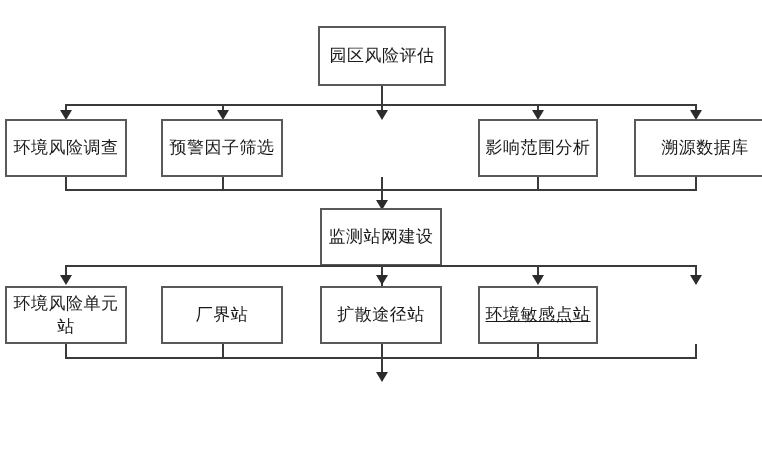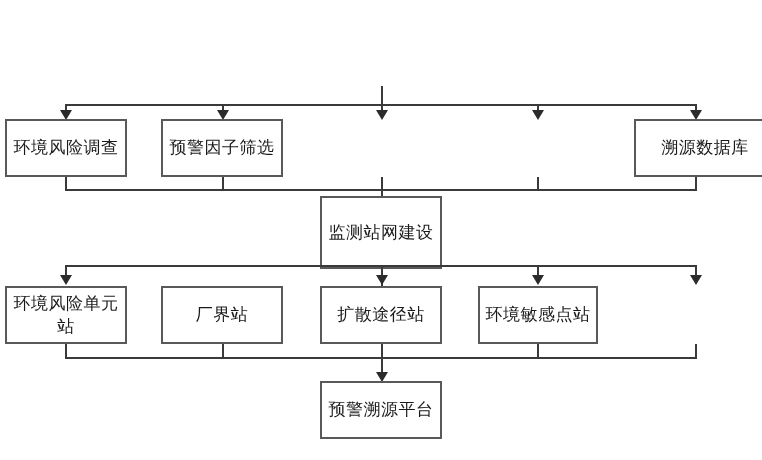--- a/index.html
+++ b/index.html
@@ -51,20 +51,23 @@
     border-left: 6px solid transparent;
     border-right: 6px solid transparent;
     border-top: 10px solid #2b2b2b;
   }
 </style>
 </head>
 <body>
 
 <div id="canvas">
 
+  <div class="node" style="left:318px; top:26px; width:128px; height:60px;">
+    <span class="label">园区风险评估</span>
+  </div>
 
   <div class="conn vline" style="left:381px; top:86px; height:18px;"></div>
 
   <div class="conn hline" style="left:66px; top:104px; width:630px;"></div>
 
   <div class="conn vline" style="left:65px; top:104px; height:8px;"></div>
   <div class="arrow" style="left:60px; top:110px;"></div>
 
   <div class="conn vline" style="left:222px; top:104px; height:8px;"></div>
   <div class="arrow" style="left:217px; top:110px;"></div>
@@ -77,34 +80,37 @@
 
   <div class="conn vline" style="left:695px; top:104px; height:8px;"></div>
   <div class="arrow" style="left:690px; top:110px;"></div>
 
   <div class="node" style="left:5px; top:119px; width:122px; height:58px;">
     <span class="label">环境风险调查</span>
   </div>
   <div class="node" style="left:161px; top:119px; width:122px; height:58px;">
     <span class="label">预警因子筛选</span>
   </div>
+  <div class="node" style="left:478px; top:119px; width:120px; height:58px;">
+    <span class="label">影响范围分析</span>
+  </div>
   <div class="node" style="left:634px; top:119px; width:142px; height:58px;text-align:center;">
     <span class="label">溯源数据库</span>
   </div>
 
   <div class="conn vline" style="left:65px; top:177px; height:13px;"></div>
   <div class="conn vline" style="left:222px; top:177px; height:13px;"></div>
   <div class="conn vline" style="left:381px; top:177px; height:13px;"></div>
   <div class="conn vline" style="left:537px; top:177px; height:13px;"></div>
   <div class="conn vline" style="left:695px; top:177px; height:13px;"></div>
   <div class="conn hline" style="left:65px; top:189px; width:632px;"></div>
   <div class="conn vline" style="left:381px; top:189px; height:15px;"></div>
   <div class="arrow" style="left:376px; top:200px;"></div>
 
-  <div class="node" style="left:320px; top:196px; width:122px; height:73px;">
+  <div class="node" style="left:320px; top:208px; width:122px; height:58px;">
     <span class="label">监测站网建设</span>
   </div>
 
   <div class="conn vline" style="left:381px; top:266px; height:20px;"></div>
   <div class="conn hline" style="left:66px; top:265px; width:630px;"></div>
 
   <div class="conn vline" style="left:65px; top:265px; height:12px;"></div>
   <div class="arrow" style="left:60px; top:275px;"></div>
 
   <div class="conn vline" style="left:381px; top:265px; height:12px;"></div>
@@ -118,30 +124,27 @@
 
   <div class="node" style="left:5px; top:286px; width:122px; height:58px;">
     <span class="label">环境风险单元站</span>
   </div>
   <div class="node" style="left:161px; top:286px; width:122px; height:58px;">
     <span class="label">厂界站</span>
   </div>
   <div class="node" style="left:320px; top:286px; width:122px; height:58px;">
     <span class="label">扩散途径站</span>
   </div>
-  <div class="node" style="left:478px; top:286px; width:120px; height:58px;">
+  <div class="node" style="left:478px; top:286px; width:120px; height:58px;text-decoration:underline;">
     <span class="label">环境敏感点站</span>
   </div>
 
   <div class="conn vline" style="left:65px; top:344px; height:14px;"></div>
   <div class="conn vline" style="left:222px; top:344px; height:14px;"></div>
   <div class="conn vline" style="left:381px; top:344px; height:14px;"></div>
   <div class="conn vline" style="left:537px; top:344px; height:14px;"></div>
   <div class="conn vline" style="left:695px; top:344px; height:14px;"></div>
   <div class="conn hline" style="left:65px; top:357px; width:632px;"></div>
   <div class="conn vline" style="left:381px; top:357px; height:19px;"></div>
   <div class="arrow" style="left:376px; top:372px;"></div>
 
-  <div class="node" style="left:320px; top:381px; width:122px; height:58px;">
-    <span class="label">预警溯源平台</span>
-  </div>
 
 </div>
 
 </body></html>

